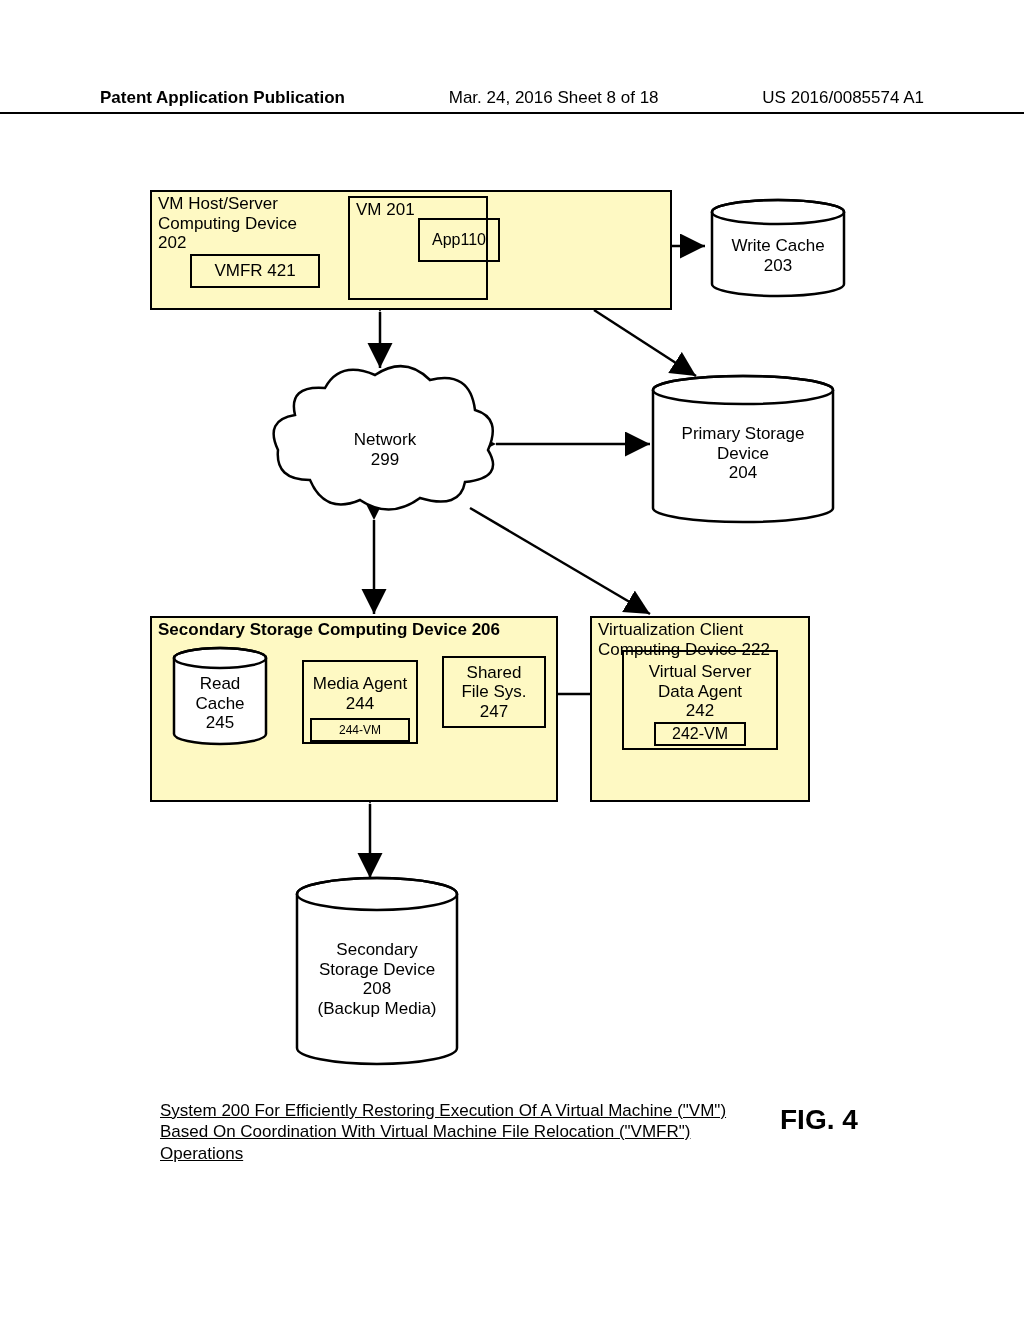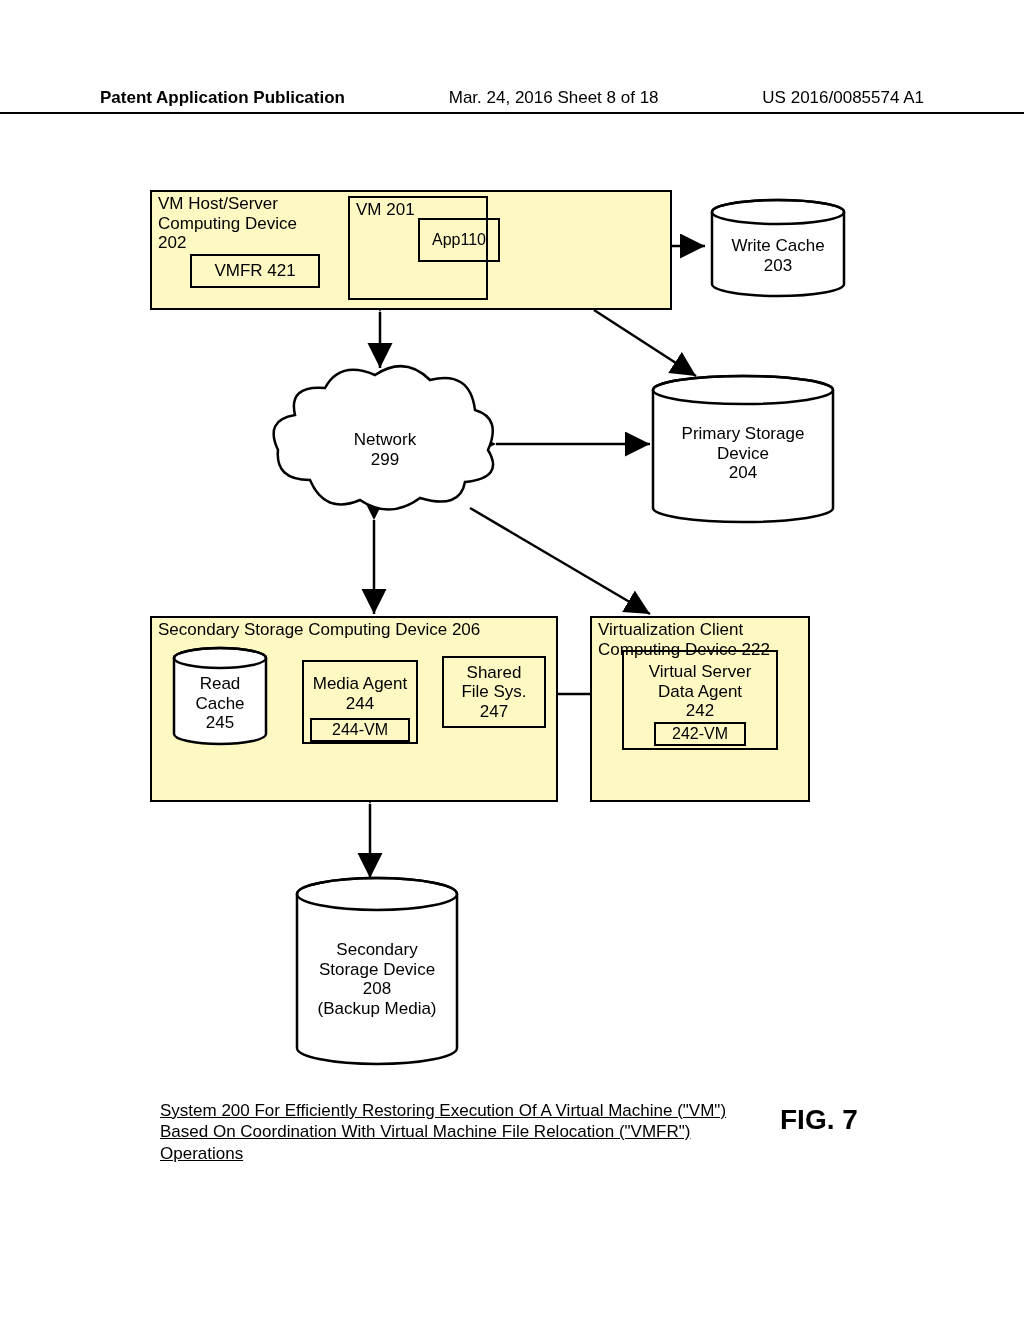--- a/index.html
+++ b/index.html
@@ -100,21 +100,21 @@
   .cloud-label {
     position:absolute;
     top: 70px; width:100%;
     text-align:center;
     font-size:17px;
     line-height:1.15;
   }
   
   .sscd {
     left: 0; top: 426px;
-    width: 408px; height: 186px;
+    width: 408px; height: 186px; font-weight: bold;
   }
   .sscd-title {
     position:absolute; left:6px; top:2px;
     font-size:17px; text-align:left;
   }
   
   .vccd {
     left: 440px; top: 426px;
     width: 220px; height: 186px;
   }
@@ -128,21 +128,21 @@
     width: 116px; height: 84px;
     border: 2px solid #000;
     text-align:center;
   }
   .ma-label { margin-top: 12px; line-height:1.15; font-size:17px; }
   .mavm {
     position:absolute;
     left: 160px; top: 528px;
     width: 100px; height: 24px;
     border: 2px solid #000;
-    font-size:16px;
+    font-size:12px;
     display:flex; align-items:center; justify-content:center;
   }
   .sfs {
     position:absolute;
     left: 292px; top: 466px;
     width: 104px; height: 72px;
     border: 2px solid #000;
     display:flex; align-items:center; justify-content:center;
     text-align:center; line-height:1.15; font-size:17px;
   }
@@ -344,15 +344,15 @@
     </svg>
     <div class="cyl-label" style="top:64px;">
       <span>Secondary</span><br>
       <span>Storage Device</span><br>
       <span>208</span><br>
       <span>(Backup Media)</span>
     </div>
   </div>
 
   <div class="caption">System 200 For Efficiently Restoring Execution Of A Virtual Machine ("VM") Based On Coordination With Virtual Machine File Relocation ("VMFR") Operations</div>
-  <div class="fig-label">FIG. 7</div>
+  <div class="fig-label">FIG. 4</div>
 
 </div>
 
 </body></html>

